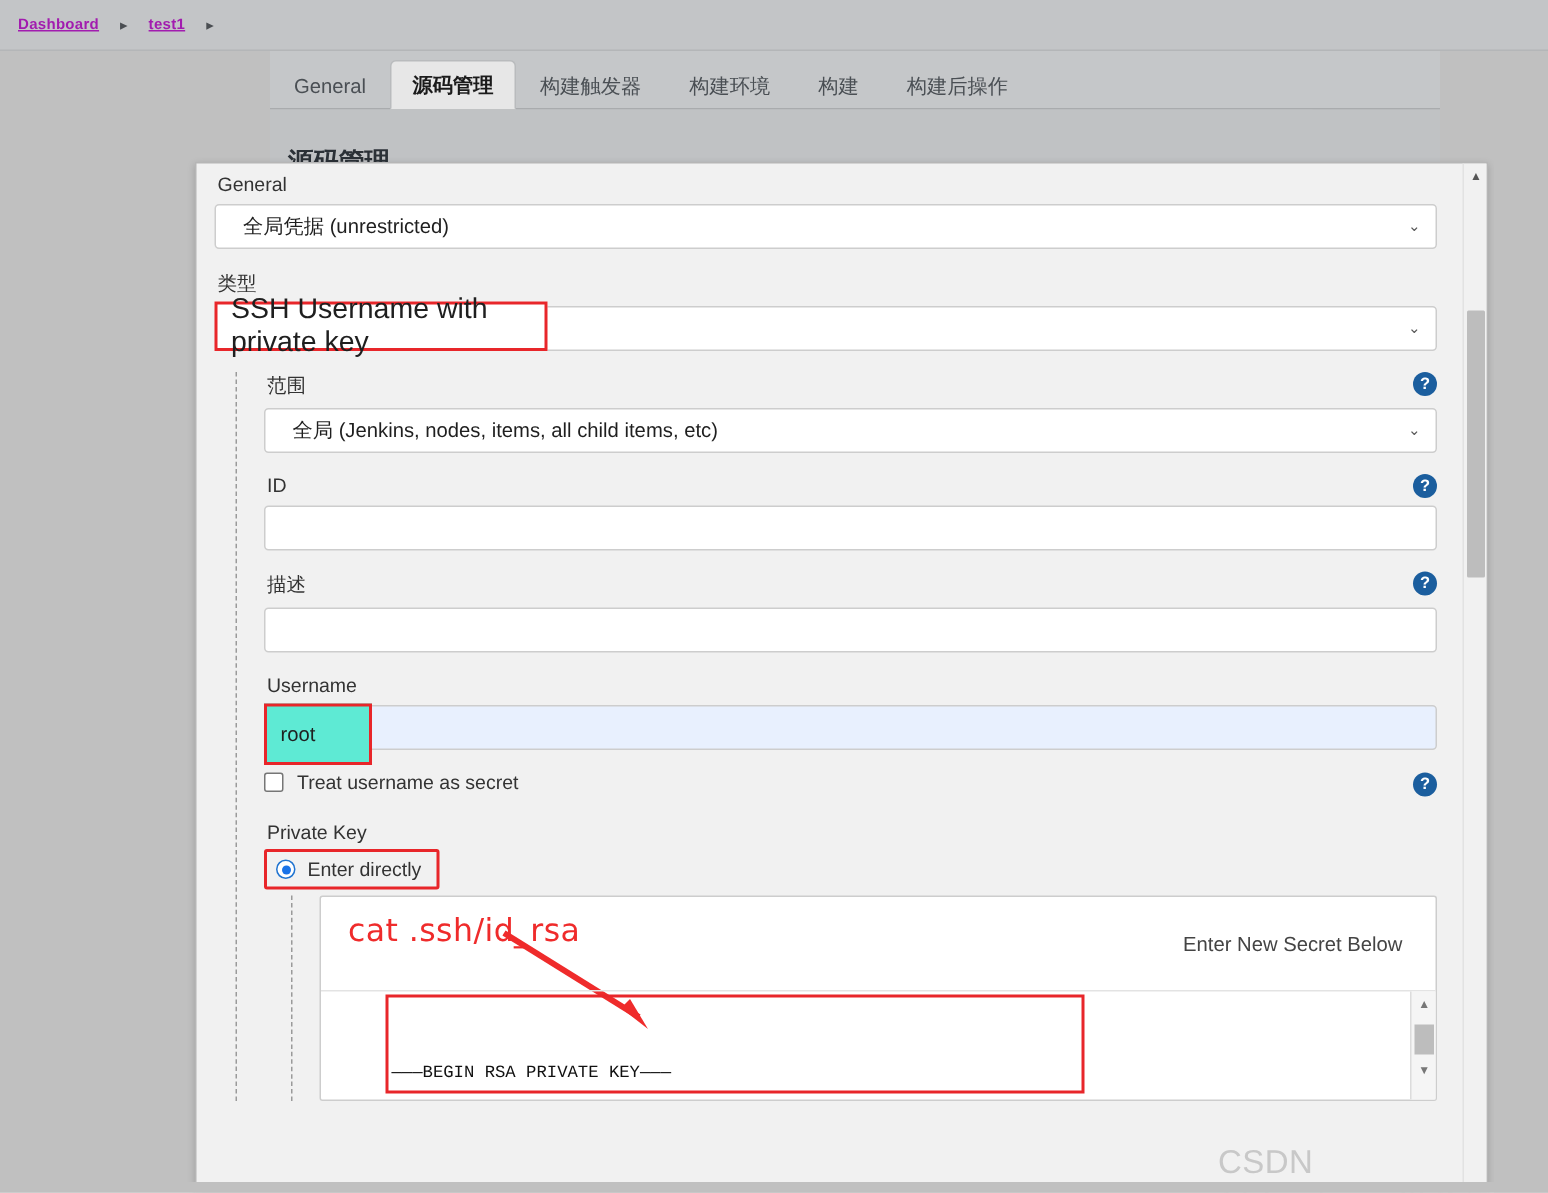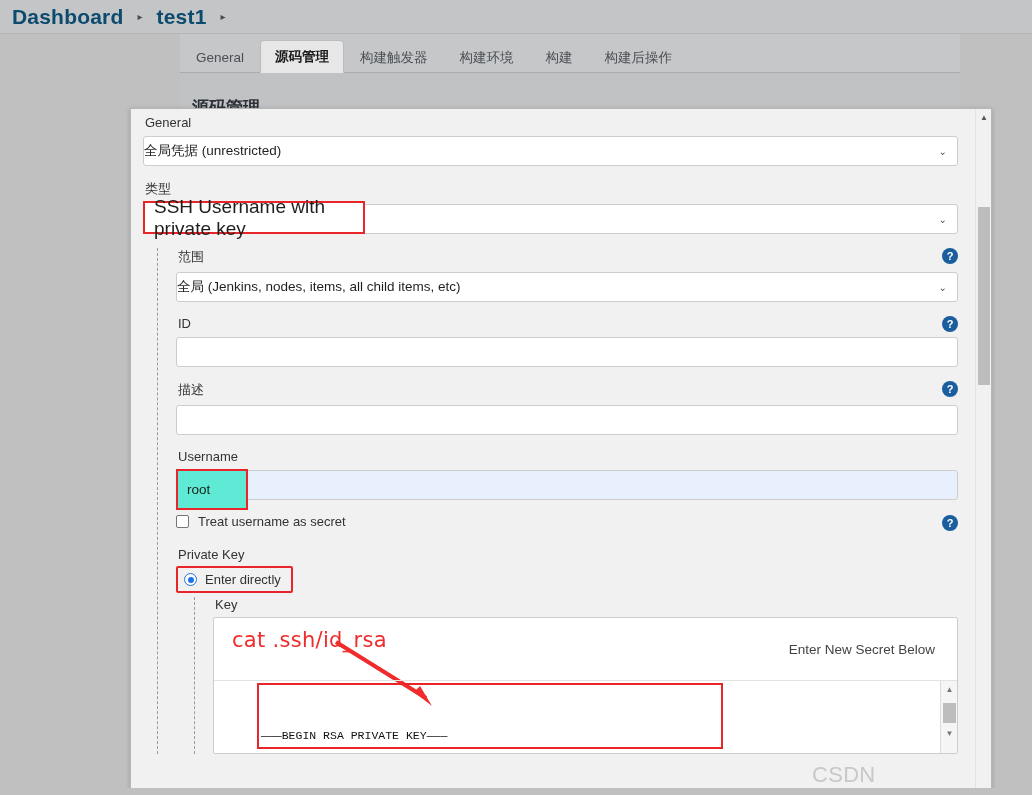--- a/index.html
+++ b/index.html
@@ -17,22 +17,23 @@
   
   .breadcrumb-bar {
     position: absolute; left: 0; top: 0;
     width: 1032px; height: 34px;
     background: #c3c5c7;
     display: flex; align-items: center;
     padding-left: 12px;
     border-bottom: 1px solid #b4b6b8;
   }
   .crumb {
-    font-size: 21px; font-weight: bold; color: #0c4a6e;
+    font-size: 10px; font-weight: bold; color: #a21caf;
     letter-spacing: .2px;
+    text-decoration: underline;
   }
   .crumb-sep {
     font-size: 10px; color: #4a4e52;
     padding: 0 14px 0 14px;
   }
 
   
   .page-bg {
     position: absolute; left: 0; top: 34px;
     width: 1032px; height: 761px;
@@ -123,21 +124,21 @@
     font-size: 13px; color: #333;
     margin: 0 0 6px 2px; display: block;
   }
   .ctl {
     width: 100%; height: 30px;
     background: #fff;
     border: 1px solid #cdcdcd;
     border-radius: 3px;
     font-size: 13.5px;
     color: #1f1f1f;
-    padding: 0 0;
+    padding: 0 18px;
     display: flex; align-items: center;
     position: relative;
   }
   .caret {
     position: absolute; right: 10px; top: 50%;
     transform: translateY(-50%);
     color: #555; font-size: 10px;
   }
 
   .row { margin-bottom: 14px; }
@@ -402,21 +403,20 @@
       </div>
 
       <div>
         <label class="fld-label" style="margin-bottom:4px;">Private Key</label>
         <div class="radiorow">
           <span class="radio"></span>
           <span>Enter directly</span>
         </div>
 
         <div class="nested2" style="margin-top:4px;">
-          <label class="fld-label" style="margin-bottom:5px;">Key</label>
 
           <div class="secret-box">
             <div class="secret-head">
               <span class="annot">cat .ssh/id_rsa</span>
               <svg class="arrow-svg" width="120" height="72" viewBox="0 0 120 72">
                 <path d="M2 2 L92 58" stroke="#ef2b2b" stroke-width="4" fill="none"></path>
                 <path d="M98 66 L80 52 L86 46 Z" fill="#ef2b2b"></path>
               </svg>
               <span class="label">Enter New Secret Below</span>
             </div>

